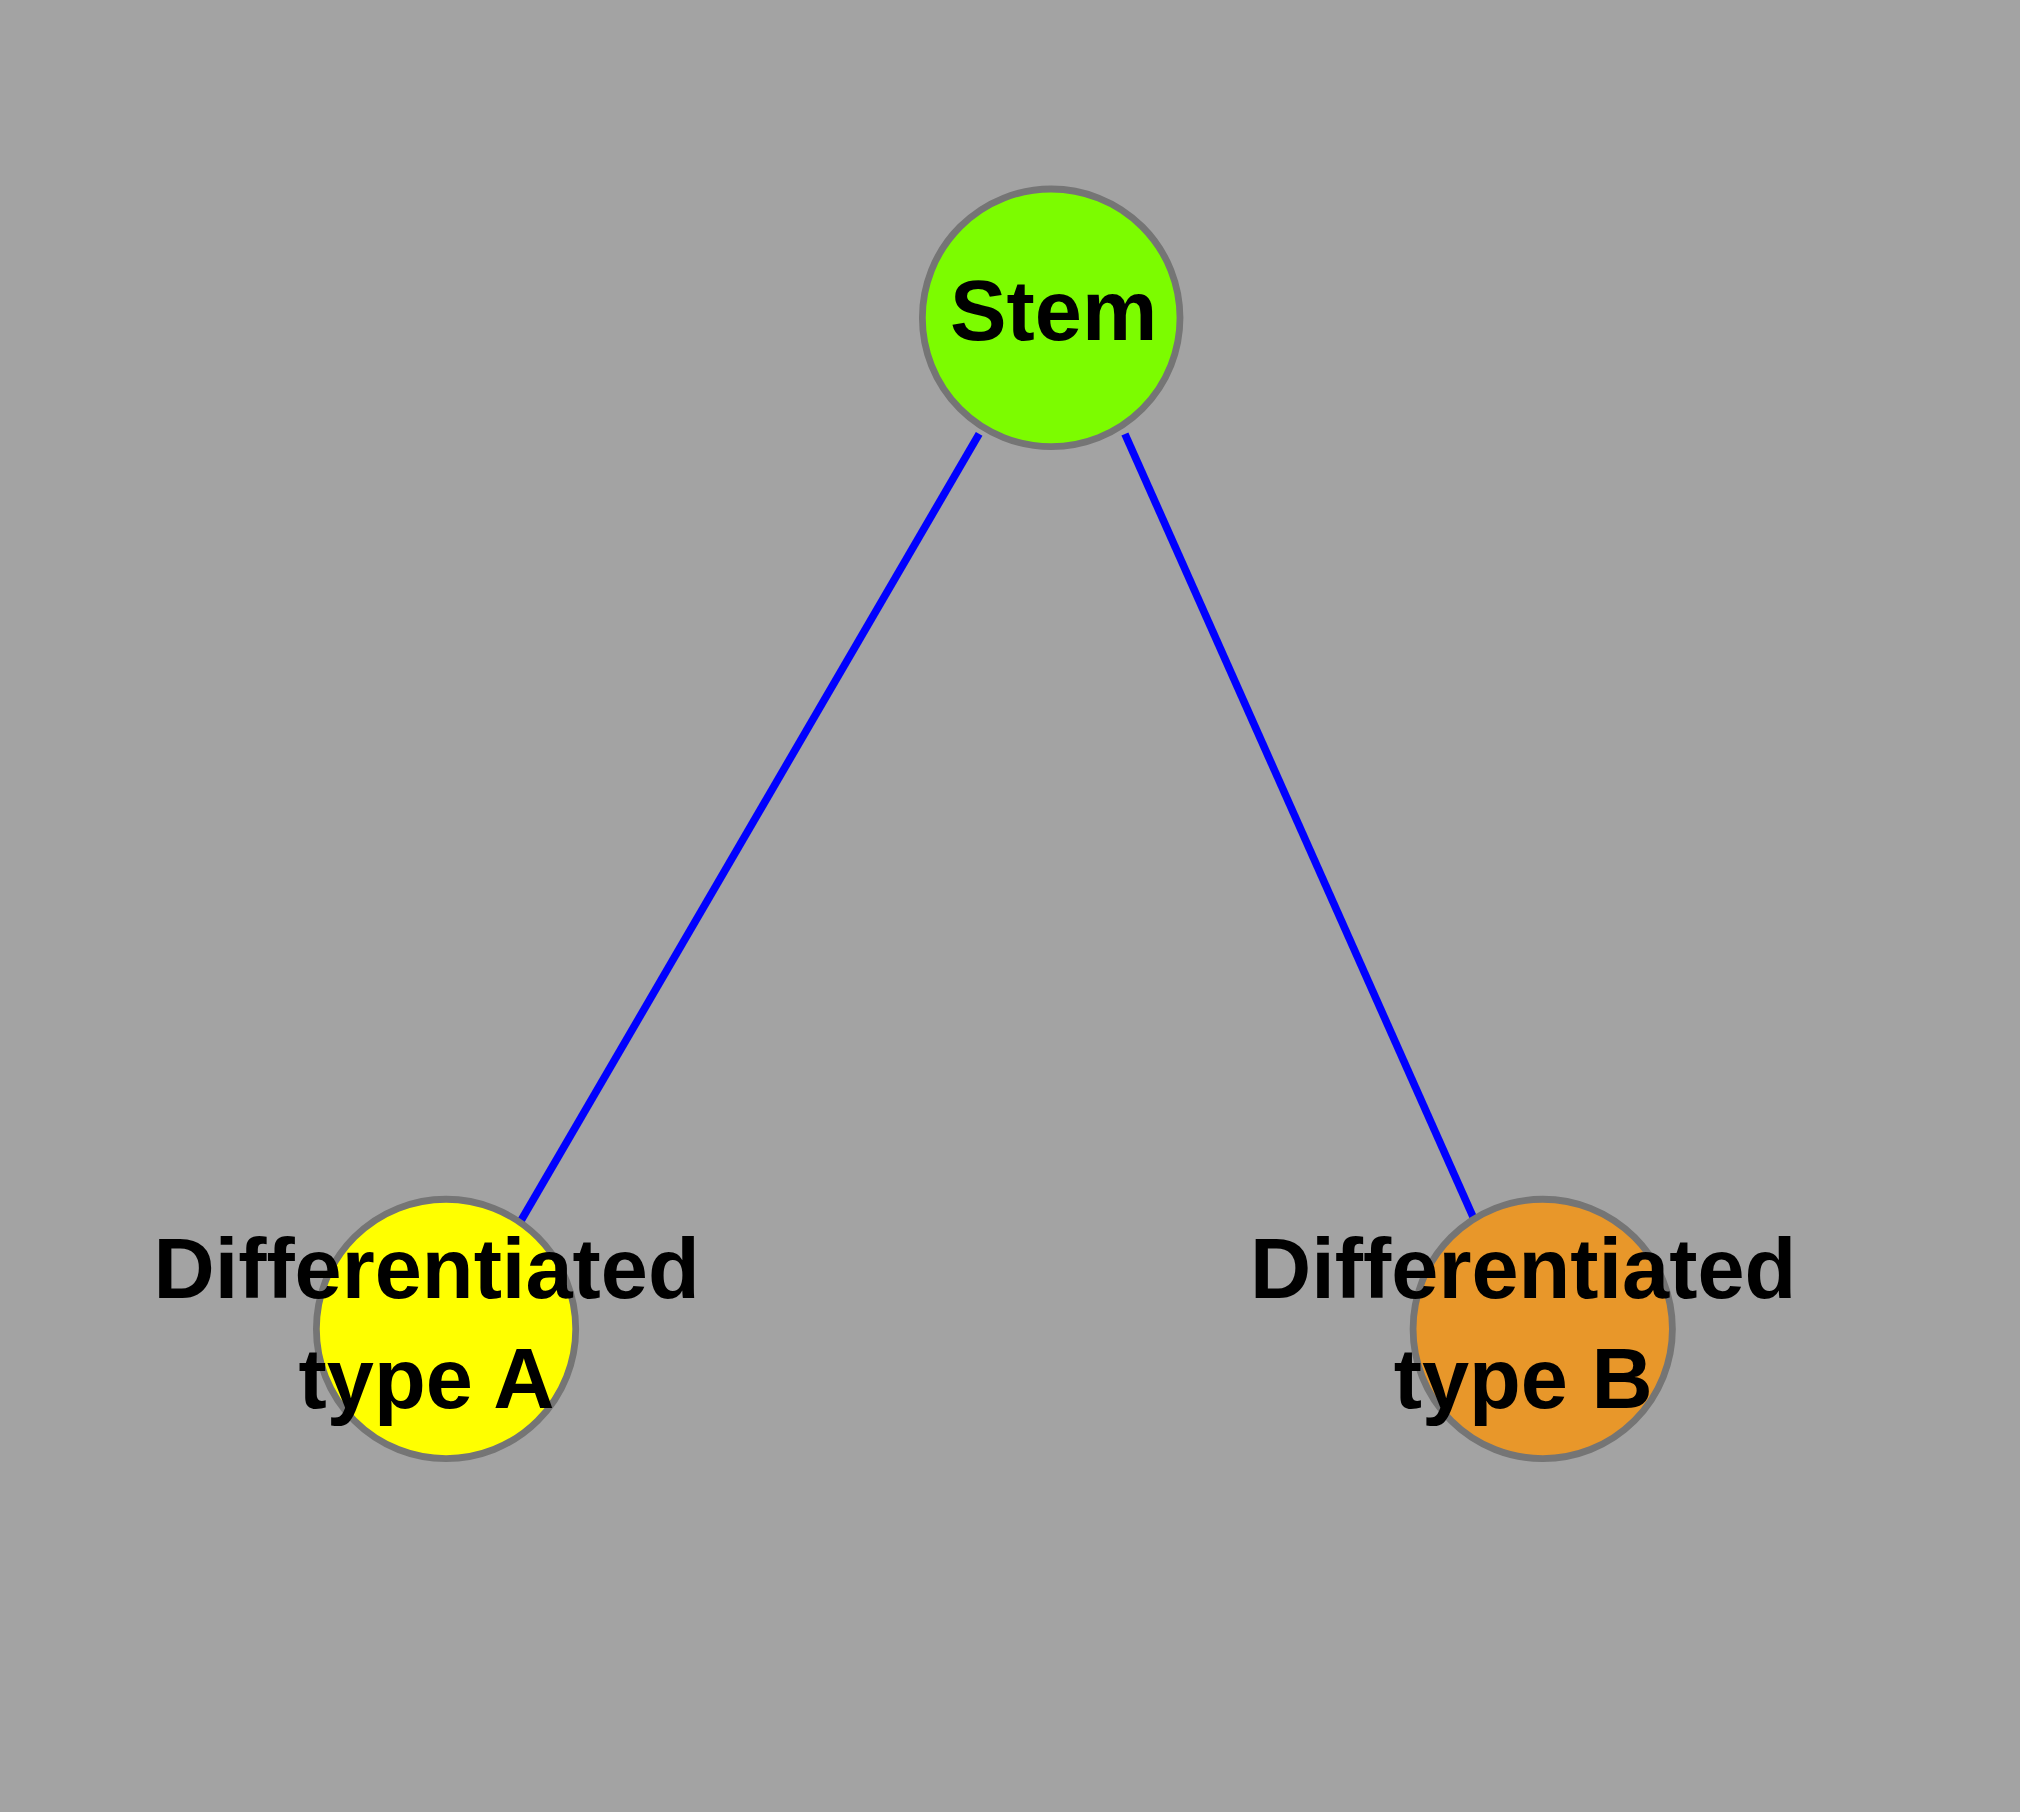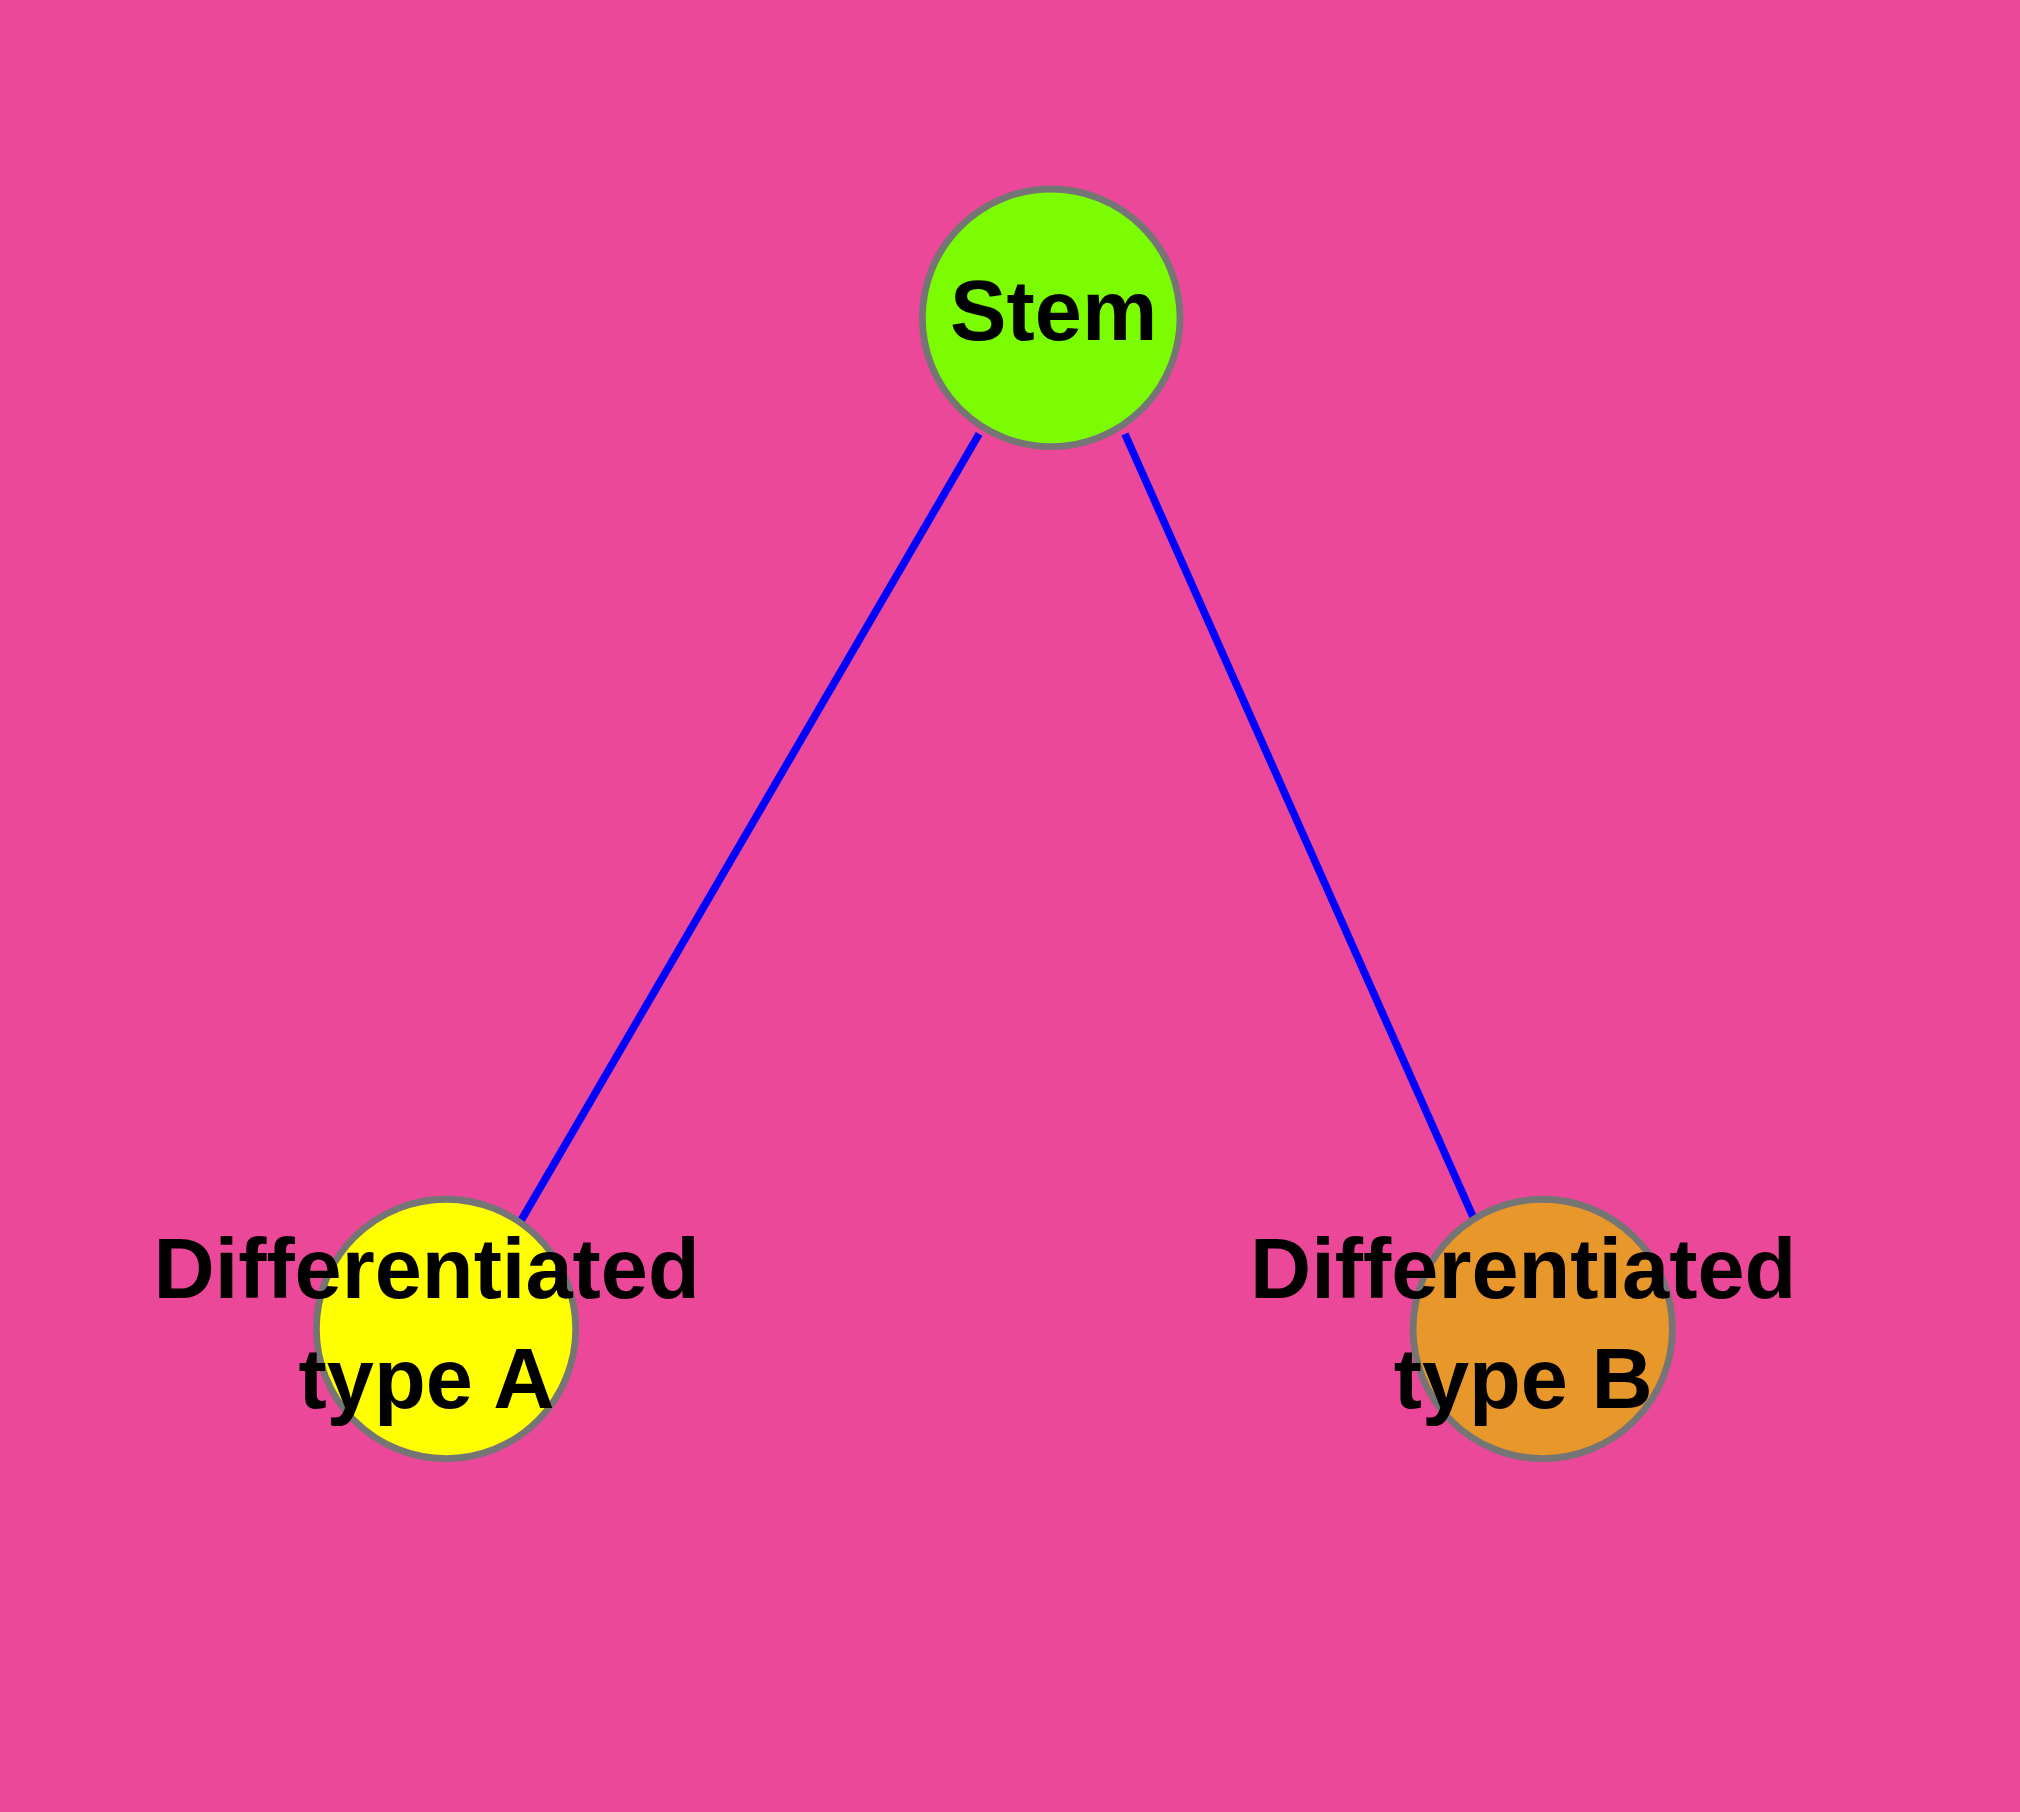--- a/index.html
+++ b/index.html
@@ -29,21 +29,21 @@
     fill: #000000;
     font-size: 100px;
     text-anchor: middle;
     dominant-baseline: middle;
     white-space: pre;
   }
 </style>
 </head>
 <body style="background: rgb(204, 204, 250);">
 
-<div id="canvas" style="width: 2021px; height: 1812px; background: #ec4899;">
+<div id="canvas" style="width: 2021px; height: 1812px; background: #a3a3a3;">
   <svg id="graph-svg" viewBox="0 0 2384 2138">
 
     <g>
       <line class="graph-edge" x1="1155" y1="512" x2="614" y2="1441" stroke="#0000ff" stroke-width="9" stroke-linecap="butt"></line>
       <line class="graph-edge" x1="1327" y1="512" x2="1741" y2="1443" stroke="#0000ff" stroke-width="9" stroke-linecap="butt"></line>
     </g>
 
     <g>
 
       <g>

